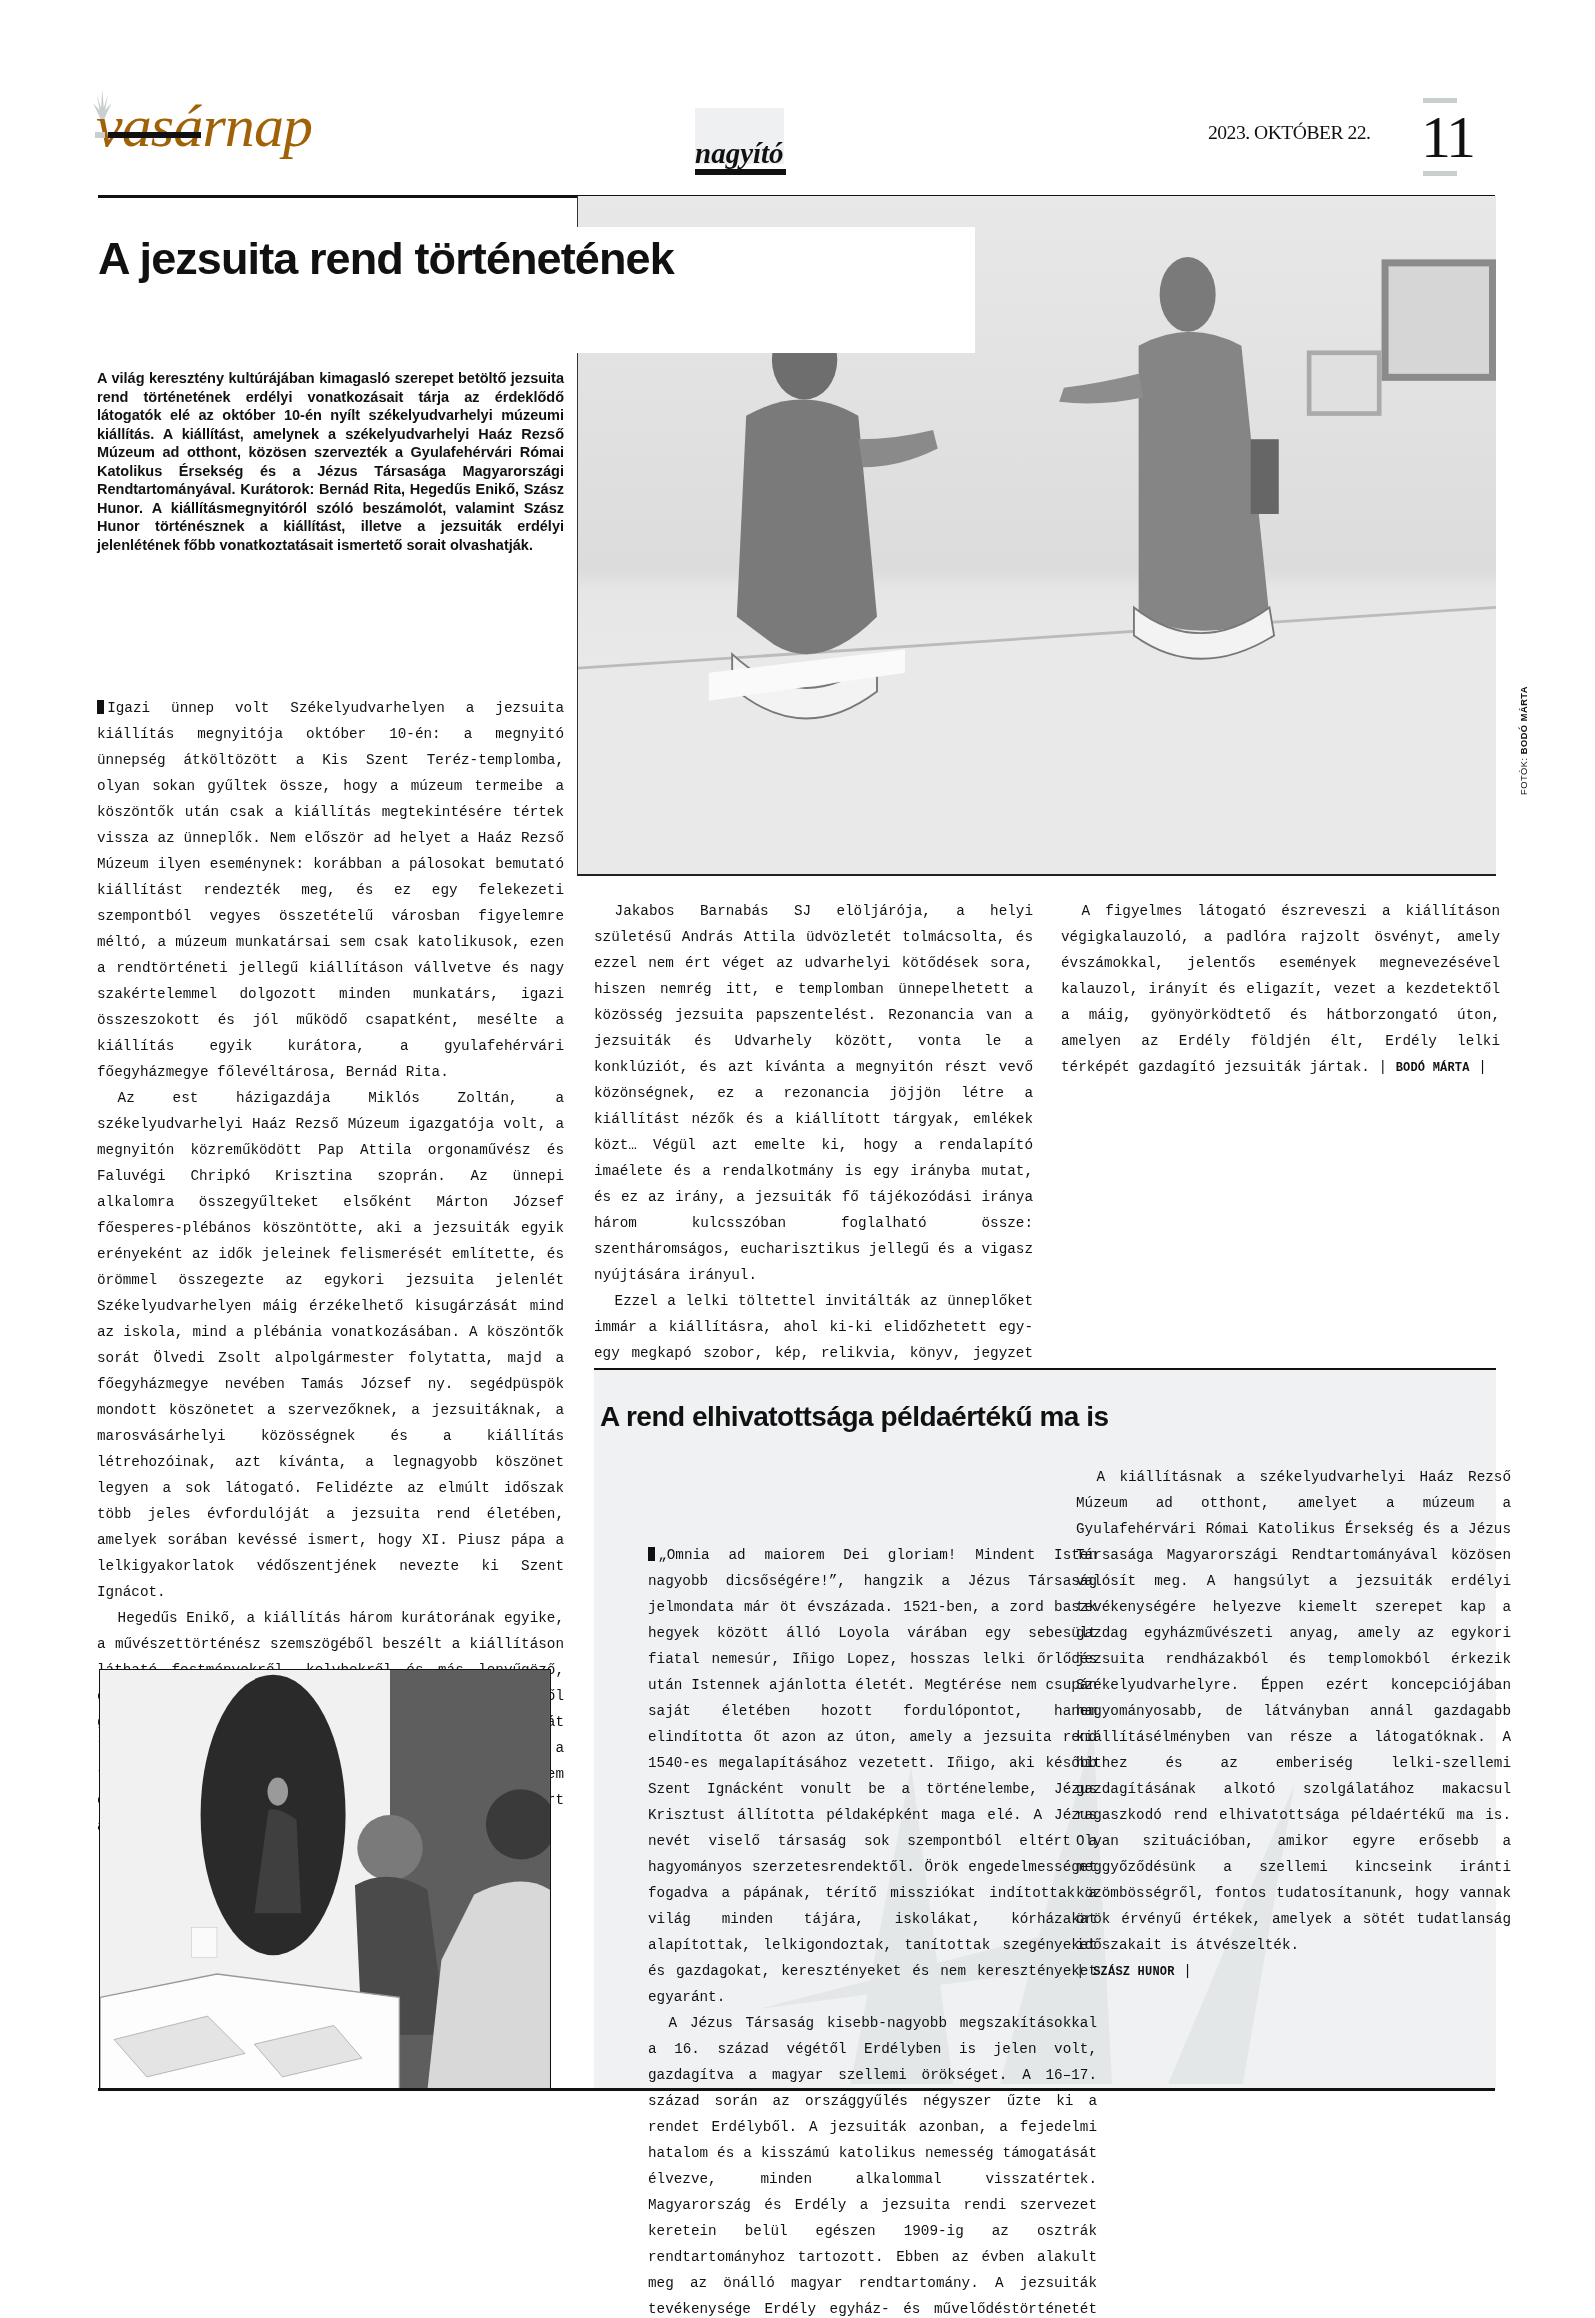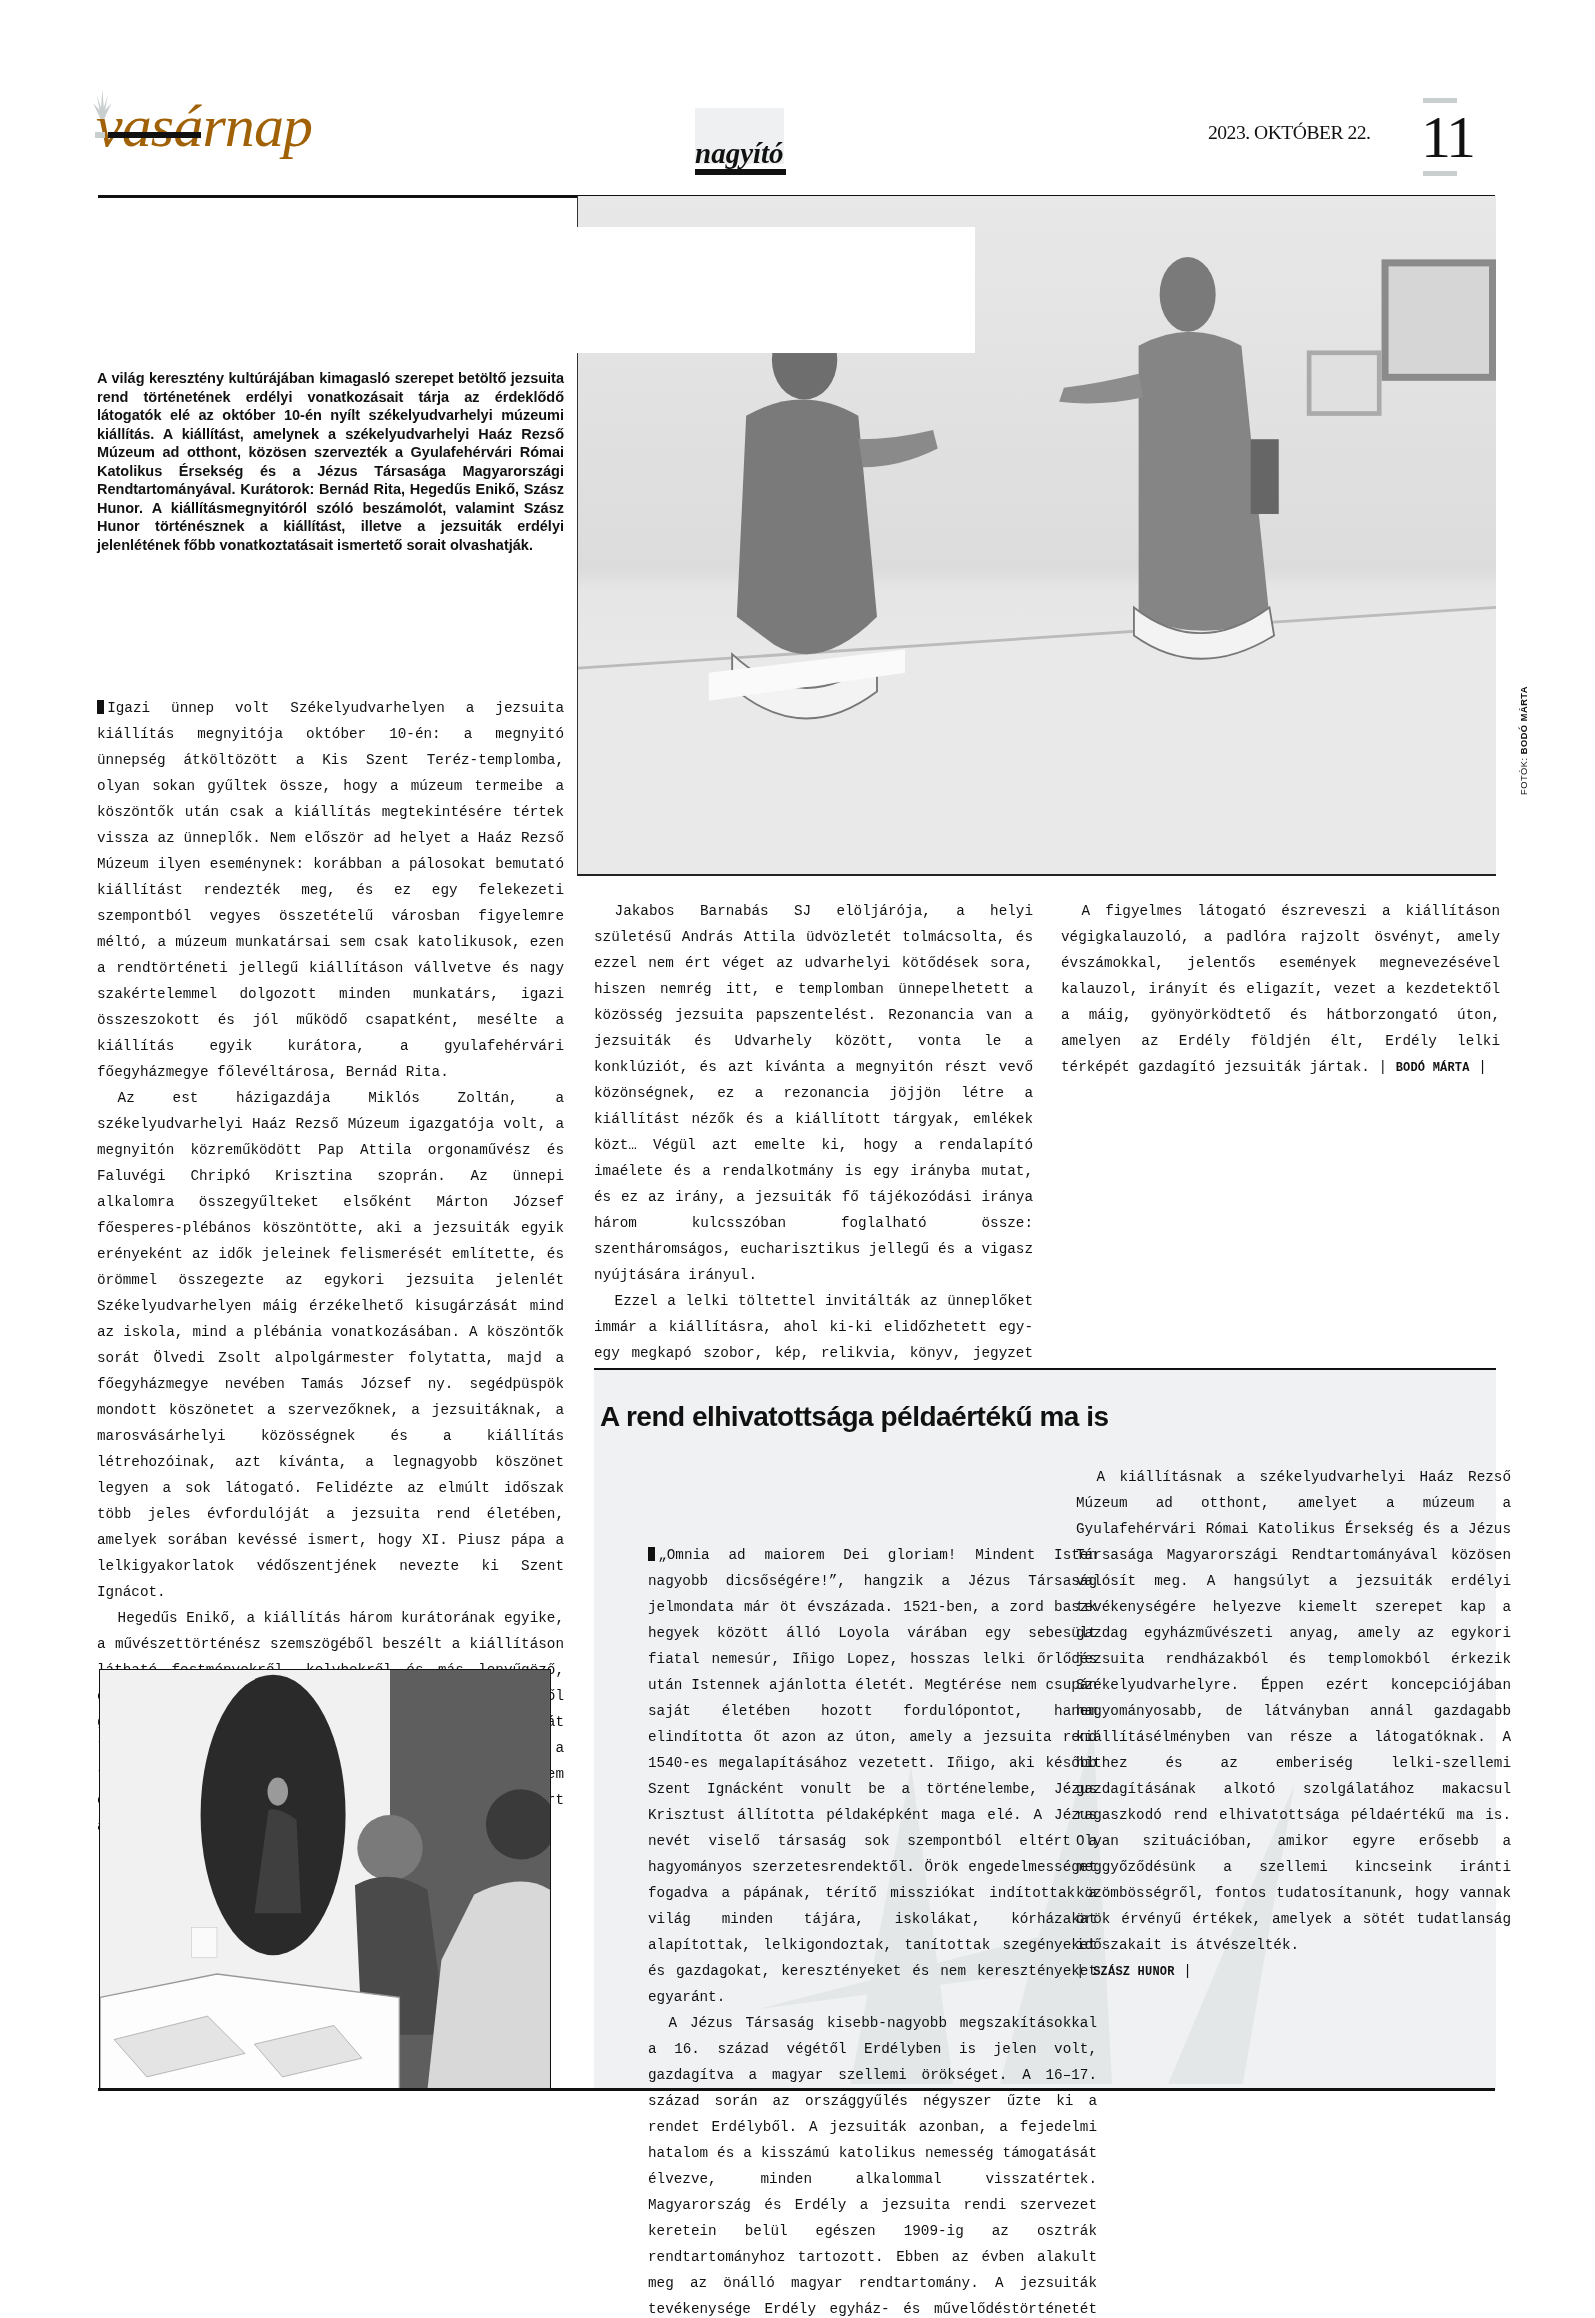--- a/index.html
+++ b/index.html
@@ -106,21 +106,21 @@
       <path d="M1200 320 Q1310 260 1420 320 L1480 900 Q1340 960 1200 900 Z" fill="#858585"></path>
       <path d="M1200 380 Q1120 400 1040 410 L1030 440 Q1120 450 1210 430 Z" fill="#8d8d8d"></path>
       <rect x="1440" y="520" width="60" height="160" fill="#666"></rect>
       <path d="M1190 880 Q1330 990 1480 880 L1490 940 Q1330 1040 1190 940 Z" fill="#f3f3f3" stroke="#777" stroke-width="4"></path>
     </g>
   </svg>
 </div>
 
 <div class="abs headline-box"></div>
 <h1 class="abs headline" style="margin:0;">
-  <br>
+  <span>A jezsuita rend történetének</span><br>
 </h1>
 
 <div class="abs hero-credit">
   <span class="lbl">FOTÓK:</span>
   <span>BODÓ MÁRTA</span>
 </div>
 
 <div class="abs lead">A világ keresztény kultúrájában kimagasló szerepet betöltő jezsuita rend történetének erdélyi vonatkozásait tárja az érdeklődő látogatók elé az október 10-én nyílt székelyudvarhelyi múzeumi kiállítás. A kiállítást, amelynek a székelyudvarhelyi Haáz Rezső Múzeum ad otthont, közösen szervezték a Gyulafehérvári Római Katolikus Érsekség és a Jézus Társasága Magyarországi Rendtartományával. Kurátorok: Bernád Rita, Hegedűs Enikő, Szász Hunor. A kiállításmegnyitóról szóló beszámolót, valamint Szász Hunor történésznek a kiállítást, illetve a jezsuiták erdélyi jelenlétének főbb vonatkoztatásait ismertető sorait olvashatják.</div>
 
 <div class="abs col col1">

